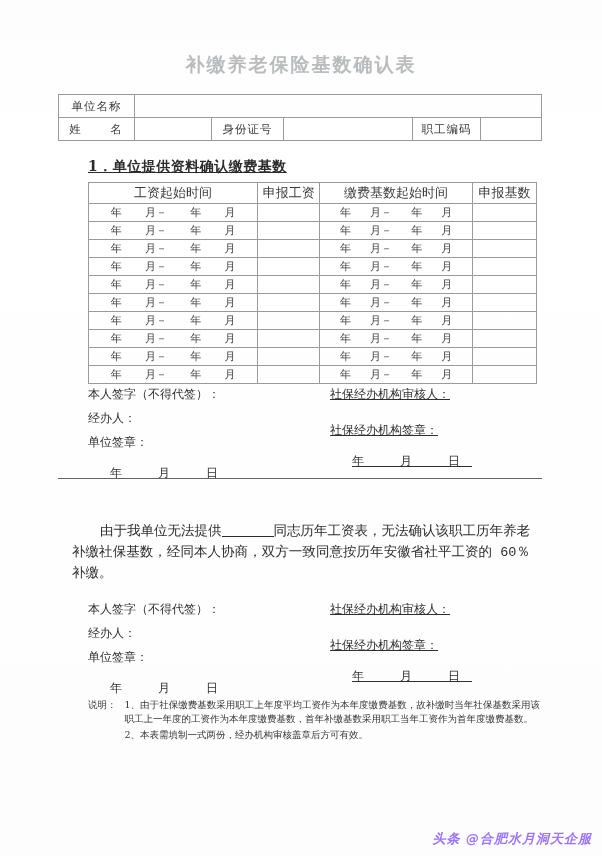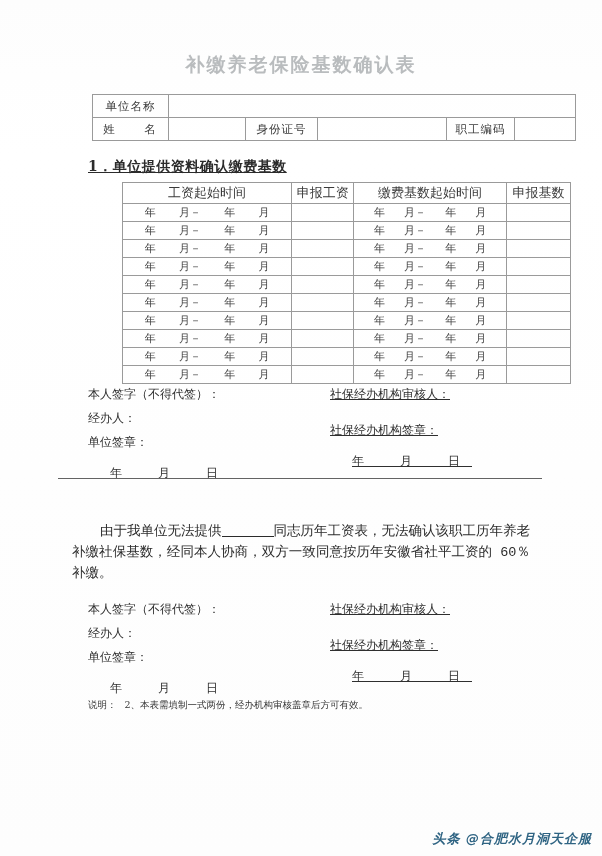--- a/index.html
+++ b/index.html
@@ -38,21 +38,20 @@
     font-weight: bold;
     letter-spacing: 2px;
     color: #b9bcbe;
     font-family: "DejaVu Serif", "Liberation Serif", serif;
   }
 
   
   table {
     border-collapse: collapse;
     position: absolute;
-    margin-left: 34px;
   }
   td, th {
     border: 1px solid #9a9a9a;
     font-weight: normal;
     font-size: 11.5px;
     color: #3a3a3a;
     text-align: center;
     padding: 0;
     font-family: "DejaVu Serif", "Liberation Serif", serif;
   }
@@ -190,21 +189,21 @@
   #notes-body { flex: 1 1 auto; }
   .note-item { margin: 0 0 2px 0; text-align: justify; }
 
   
   #watermark {
     position: absolute;
     right: 10px;
     bottom: 8px;
     font-size: 13px;
     font-weight: bold;
-    color: #0c4a6e;
+    color: #8b5cf6;
     font-family: "DejaVu Sans", "Liberation Sans", sans-serif;
     letter-spacing: 1px;
     font-style: italic;
     opacity: 0.85;
   }
 </style>
 </head>
 <body>
 
 <div class="scan-bg"></div>
@@ -474,19 +473,20 @@
   <div class="sig-block sig-right" id="sig2-right">
     <div class="sig-line">社保经办机构审核人：</div>
     <div class="sig-gap"></div>
     <div class="sig-line">社保经办机构签章：</div>
     <div class="date-line">年　月　日</div>
   </div>
 
   <div id="notes">
     <div id="notes-label">说明：</div>
     <div id="notes-body">
+        <p class="note-item">1、由于社保缴费基数采用职工上年度平均工资作为本年度缴费基数，故补缴时当年社保基数采用该职工上一年度的工资作为本年度缴费基数，首年补缴基数采用职工当年工资作为首年度缴费基数。</p>
         <p class="note-item">2、本表需填制一式两份，经办机构审核盖章后方可有效。</p>
       </div>
   </div>
 
   <div id="watermark">头条 @合肥水月洞天企服</div>
 
 </div>
 
 </body></html>

